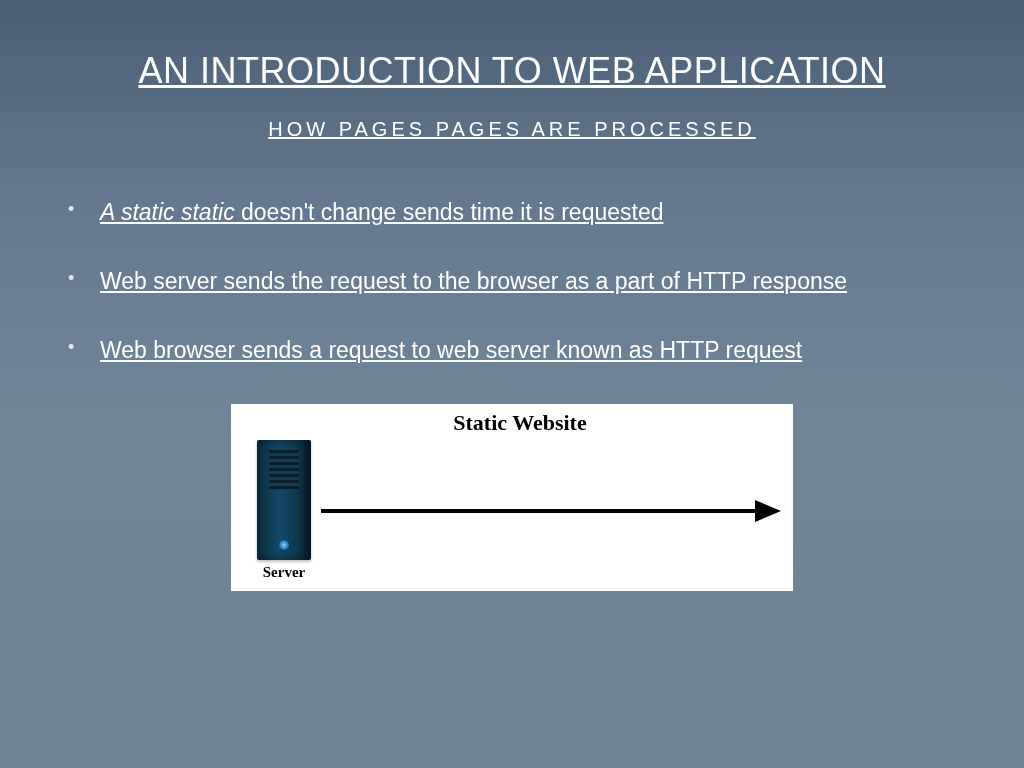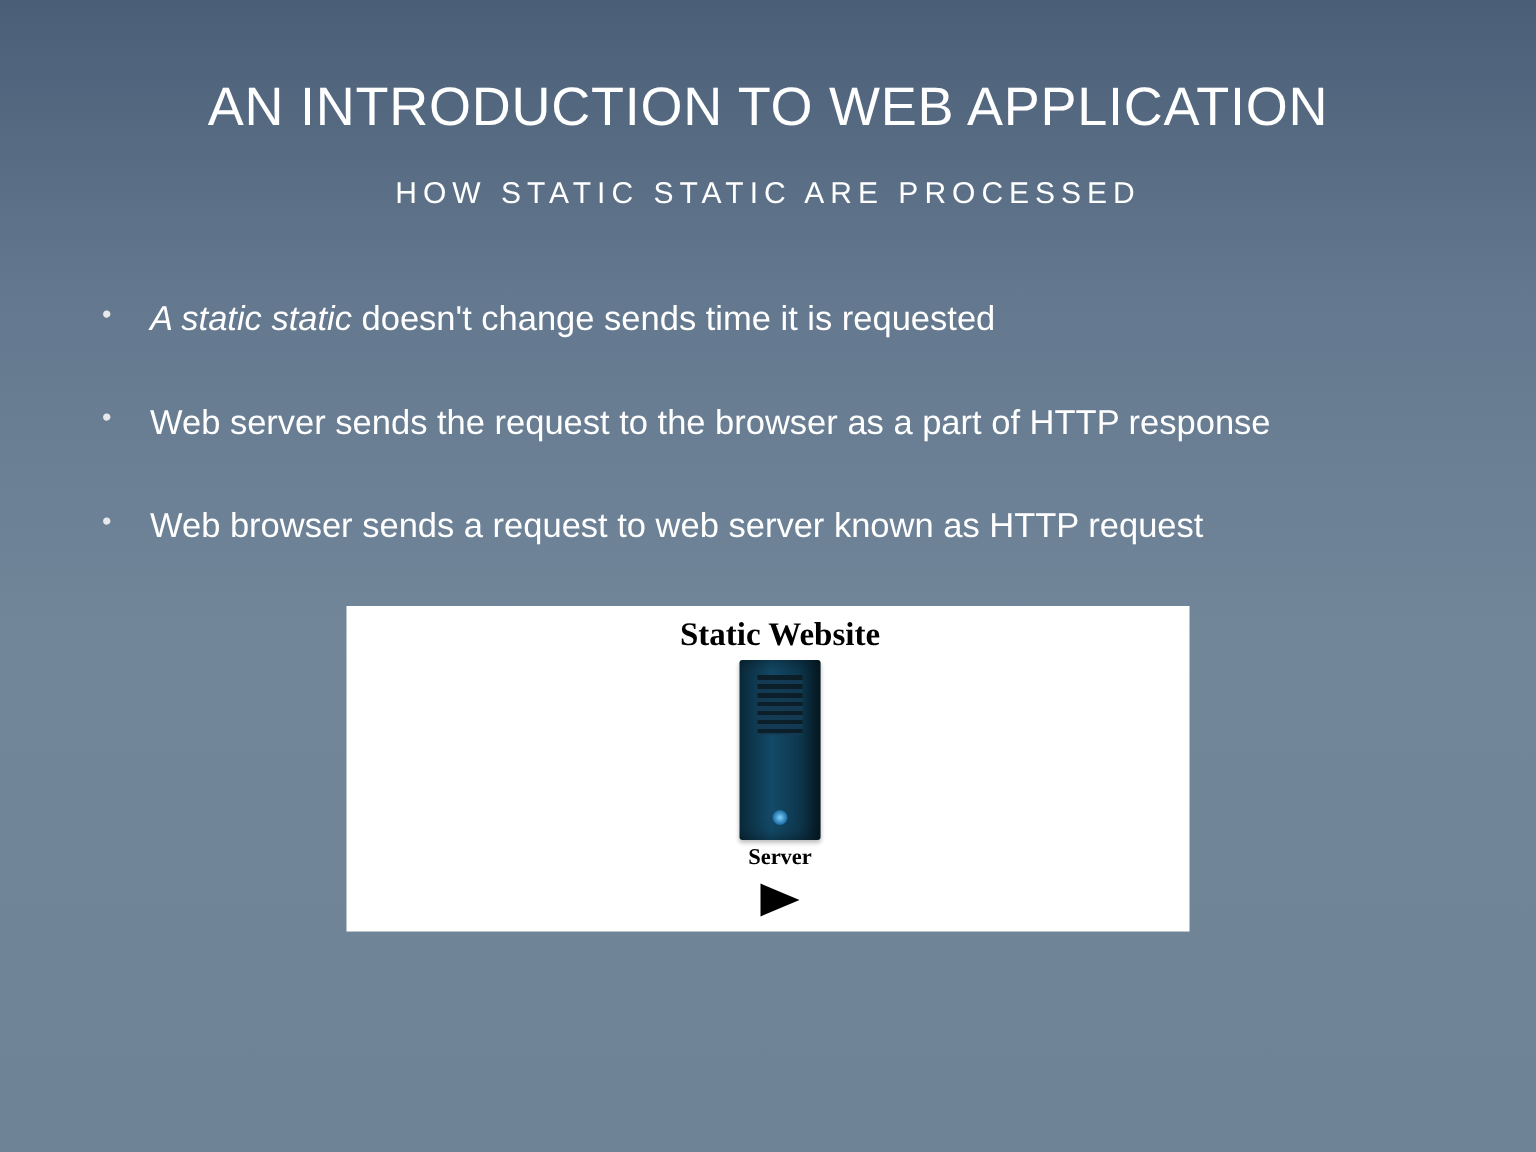--- a/index.html
+++ b/index.html
@@ -7,20 +7,21 @@
   body {
     background: linear-gradient(180deg, #4a5f77 0%, #63788e 25%, #72869a 55%, #6f8397 100%);
     font-family: Arial, Helvetica, sans-serif;
     color: #ffffff;
     position: relative;
   }
   .slide {
     width: 100%;
     height: 100%;
     padding: 50px 60px 30px 60px;
+    text-decoration: underline;
   }
   .title {
     font-size: 36px;
     font-weight: 400;
     text-align: center;
     letter-spacing: 0.5px;
     margin-bottom: 26px;
     color: #ffffff;
   }
   .subtitle {
@@ -64,21 +65,20 @@
     font-size: 22px;
     font-weight: 700;
     text-align: center;
     margin-bottom: 4px;
   }
   .diagram-row {
     display: flex;
     align-items: center;
     justify-content: space-between;
     gap: 8px;
-    flex-direction: column;
   }
   .server-col, .client-col {
     display: flex;
     flex-direction: column;
     align-items: center;
   }
   .server-label, .client-label {
     color: #000;
     font-family: "Times New Roman", Times, serif;
     font-size: 15px;
@@ -183,21 +183,21 @@
   .monitor-base {
     width: 60px; height: 8px; background: #222;
     border-radius: 2px;
   }
 </style>
 </head>
 <body>
 
 <div class="slide">
   <h1 class="title">AN INTRODUCTION TO WEB APPLICATION</h1>
-  <h2 class="subtitle">HOW STATIC STATIC ARE PROCESSED</h2>
+  <h2 class="subtitle">HOW PAGES PAGES ARE PROCESSED</h2>
 
   <ul class="bullets">
     <li>
       <span class="italic">A static static</span><span> doesn't change sends time it is requested</span>
     </li>
     <li>
       <span class="italic"></span><span>Web server sends the request to the browser as a part of HTTP response</span>
     </li>
     <li>
       <span class="italic"></span><span>Web browser sends a request to web server known as HTTP request</span>

